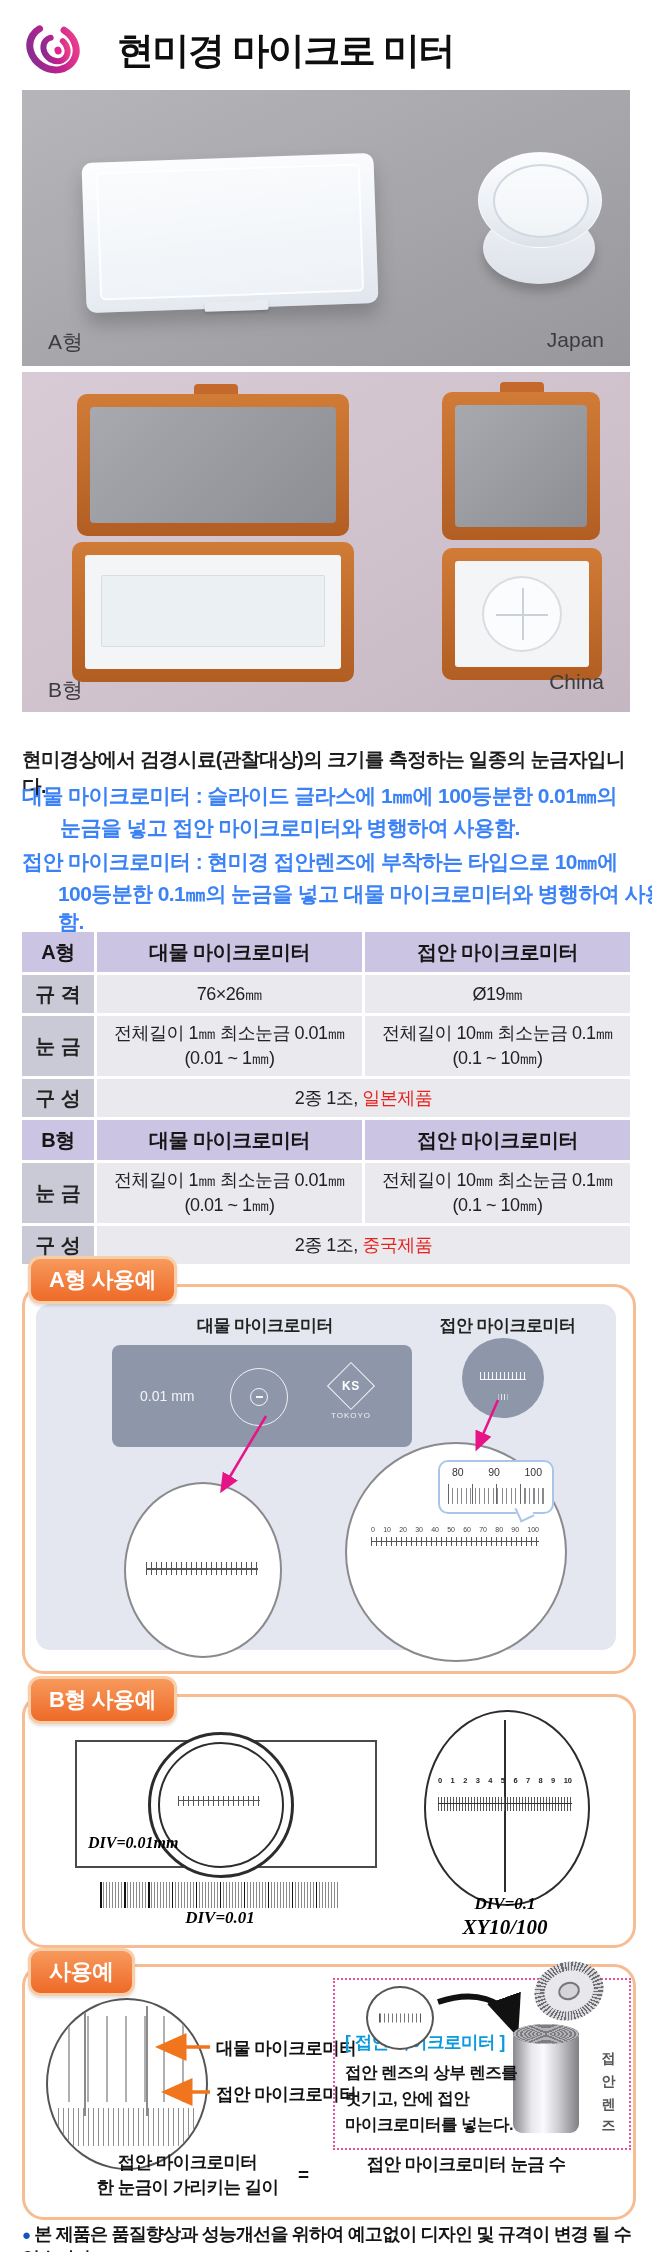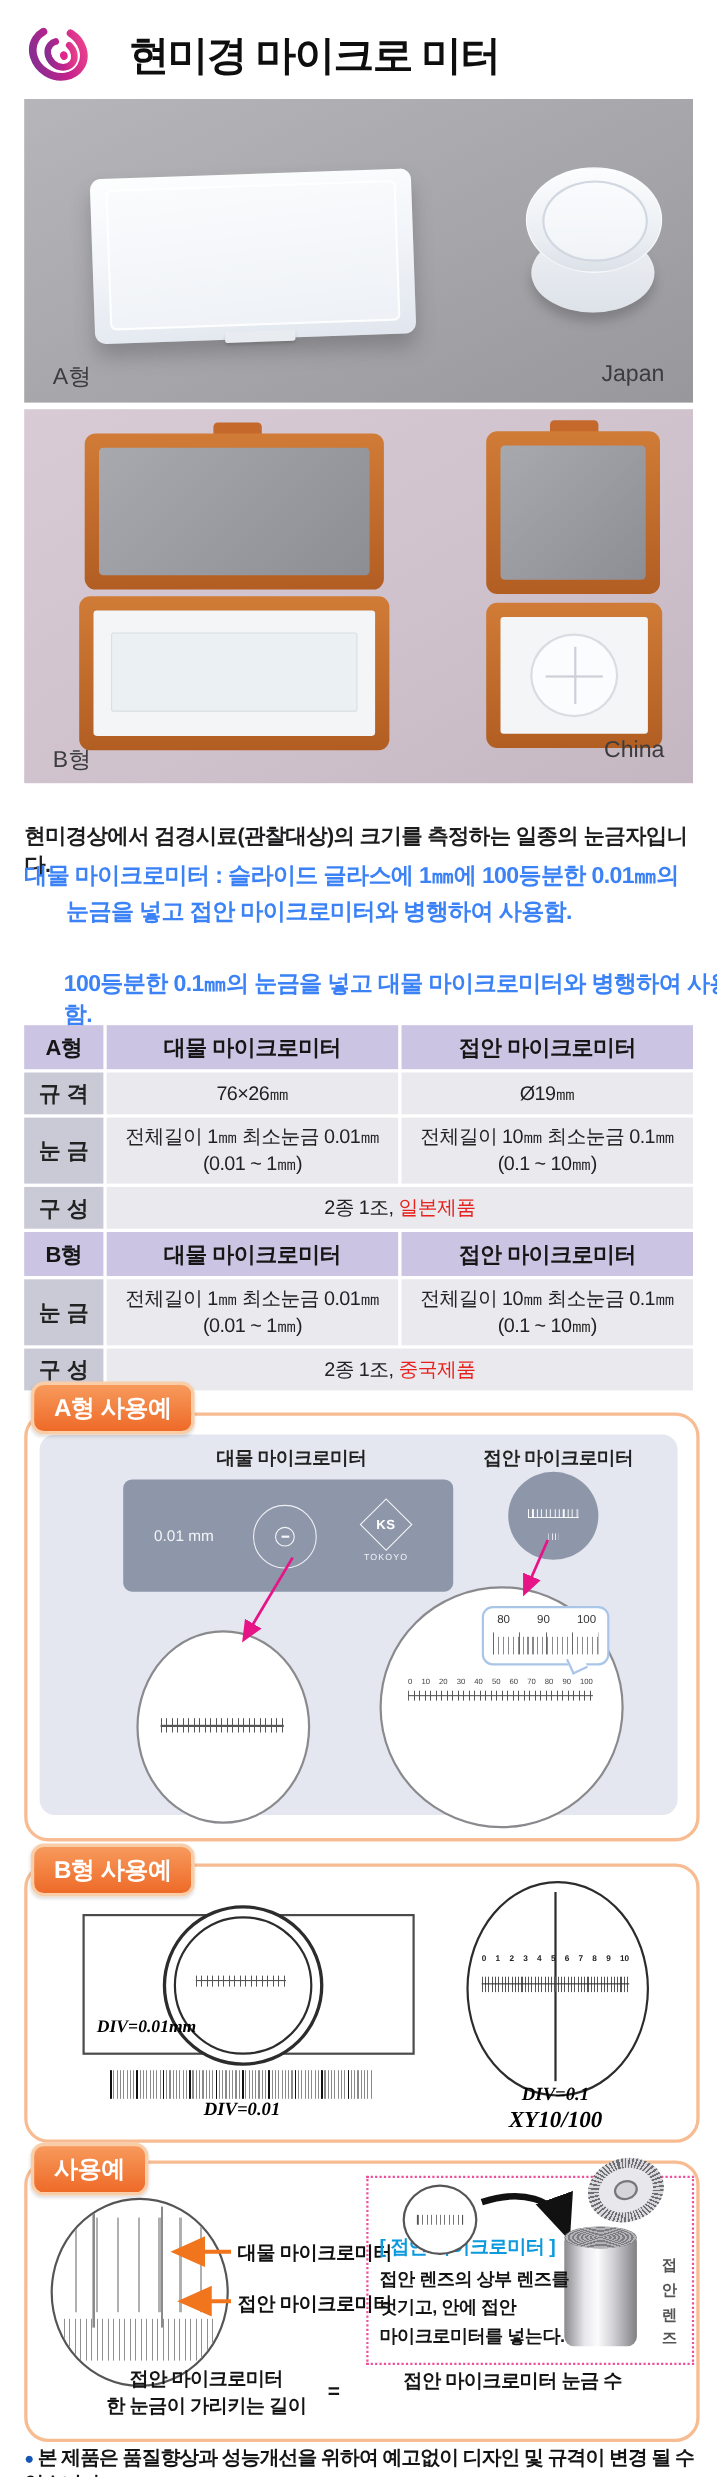--- a/index.html
+++ b/index.html
@@ -201,20 +201,21 @@
         </div>
       </div>
     </div>
     <div class="abs photo-label" style="left:26px;top:304px;">B형</div>
     <div class="abs photo-label" style="right:26px;top:298px;">China</div>
   </div>
 
   <div class="abs intro-line" style="top:746px;">현미경상에서 검경시료(관찰대상)의 크기를 측정하는 일종의 눈금자입니다.</div>
   <div class="abs note-line" style="top:782px;">대물 마이크로미터 : 슬라이드 글라스에 1㎜에 100등분한 0.01㎜의</div>
   <div class="abs note-line" style="top:814px;padding-left:38px;">눈금을 넣고 접안 마이크로미터와 병행하여 사용함.</div>
+  <div class="abs note-line" style="top:848px;">접안 마이크로미터 : 현미경 접안렌즈에 부착하는 타입으로 10㎜에</div>
   <div class="abs note-line" style="top:880px;padding-left:36px;">100등분한 0.1㎜의 눈금을 넣고 대물 마이크로미터와 병행하여 사용함.</div>
 
   <div class="abs spec-table">
     <div class="st-cell st-hdr">A형</div>
     <div class="st-cell st-hdr">대물 마이크로미터</div>
     <div class="st-cell st-hdr">접안 마이크로미터</div>
 
     <div class="st-cell st-lbl">규 격</div>
     <div class="st-cell st-val">76×26㎜</div>
     <div class="st-cell st-val">Ø19㎜</div>

